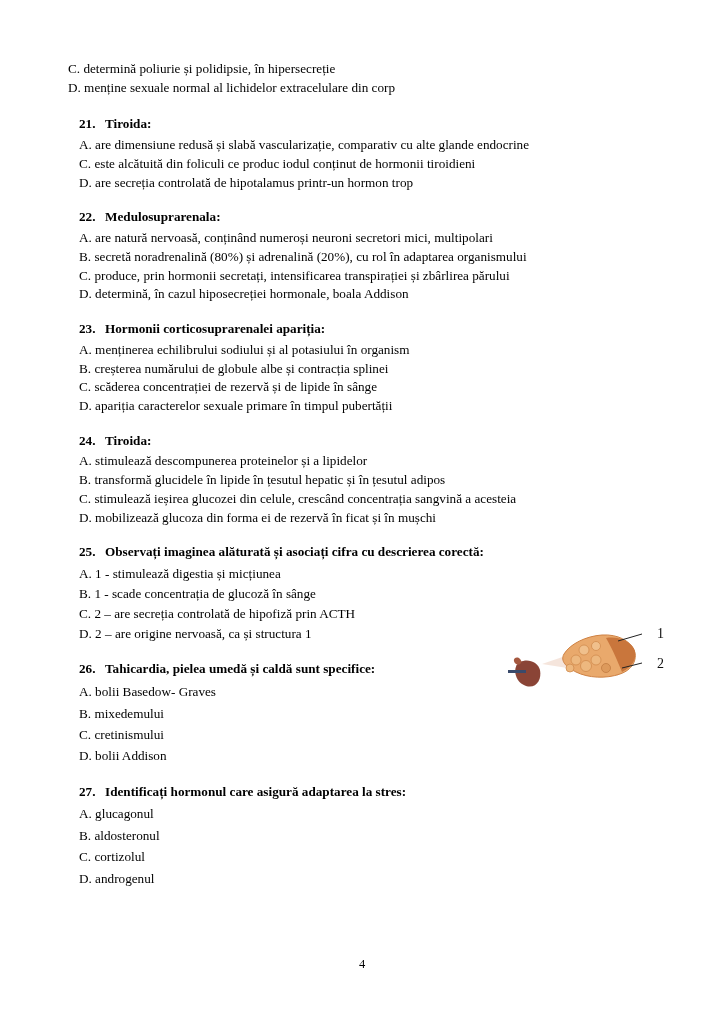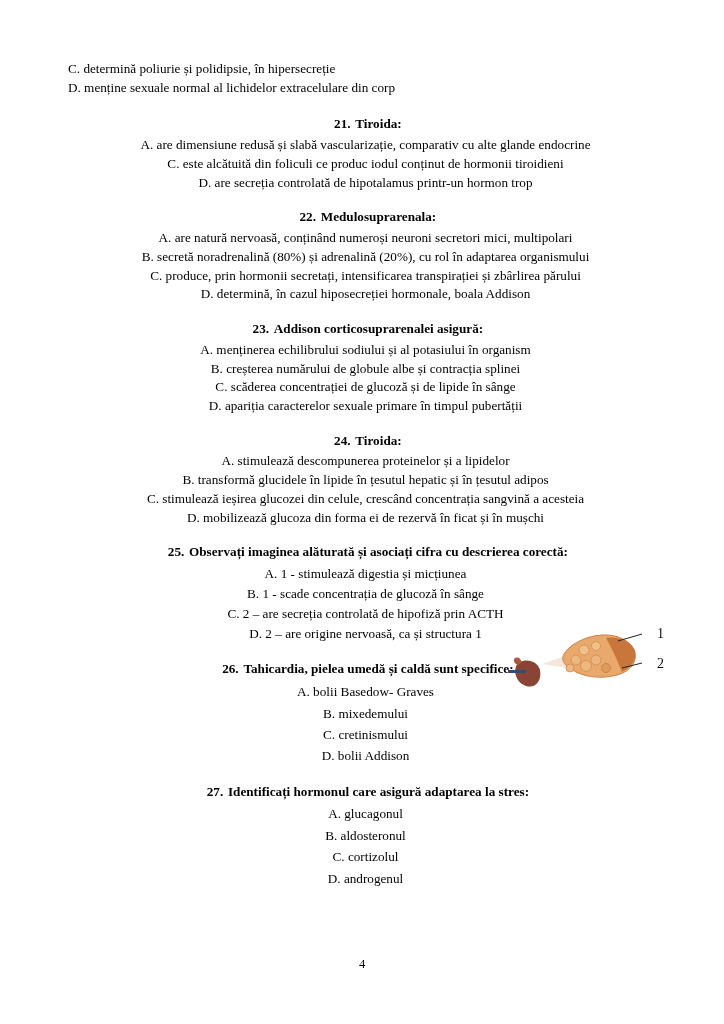--- a/index.html
+++ b/index.html
@@ -23,21 +23,20 @@
     line-height: 1.42;
   }
   .cont-lines {
     margin: 0 0 18px 0;
   }
   .line {
     white-space: pre-wrap;
   }
   .q-block {
     margin: 0 0 16px 11px;
-    text-align: center;
   }
   .q-head {
     font-weight: bold;
     margin: 0 0 2px 0;
   }
   .q-num {
     display: inline-block;
     min-width: 26px;
   }
   .q-opt {
@@ -100,25 +99,25 @@
         <span class="q-num">22.</span><span>Medulosuprarenala:</span>
       </div>
       <div class="q-opt">A. are natură nervoasă, conținând numeroși neuroni secretori mici, multipolari</div>
       <div class="q-opt">B. secretă noradrenalină (80%) și adrenalină (20%), cu rol în adaptarea organismului</div>
       <div class="q-opt">C. produce, prin hormonii secretați, intensificarea transpirației și zbârlirea părului</div>
       <div class="q-opt">D. determină, în cazul hiposecreției hormonale, boala Addison</div>
     </div>
 
     <div class="q-block q23">
       <div class="q-head">
-        <span class="q-num">23.</span><span>Addison corticosuprarenalei asigură:</span>
+        <span class="q-num">23.</span><span>Hormonii corticosuprarenalei apariția:</span>
       </div>
       <div class="q-opt">A. menținerea echilibrului sodiului și al potasiului în organism</div>
       <div class="q-opt">B. creșterea numărului de globule albe și contracția splinei</div>
-      <div class="q-opt">C. scăderea concentrației de glucoză și de lipide în sânge</div>
+      <div class="q-opt">C. scăderea concentrației de rezervă și de lipide în sânge</div>
       <div class="q-opt">D. apariția caracterelor sexuale primare în timpul pubertății</div>
     </div>
 
     <div class="q-block q24">
       <div class="q-head">
         <span class="q-num">24.</span><span>Tiroida:</span>
       </div>
       <div class="q-opt">A. stimulează descompunerea proteinelor și a lipidelor</div>
       <div class="q-opt">B. transformă glucidele în lipide în țesutul hepatic și în țesutul adipos</div>
       <div class="q-opt">C. stimulează ieșirea glucozei din celule, crescând concentrația sangvină a acesteia</div>

